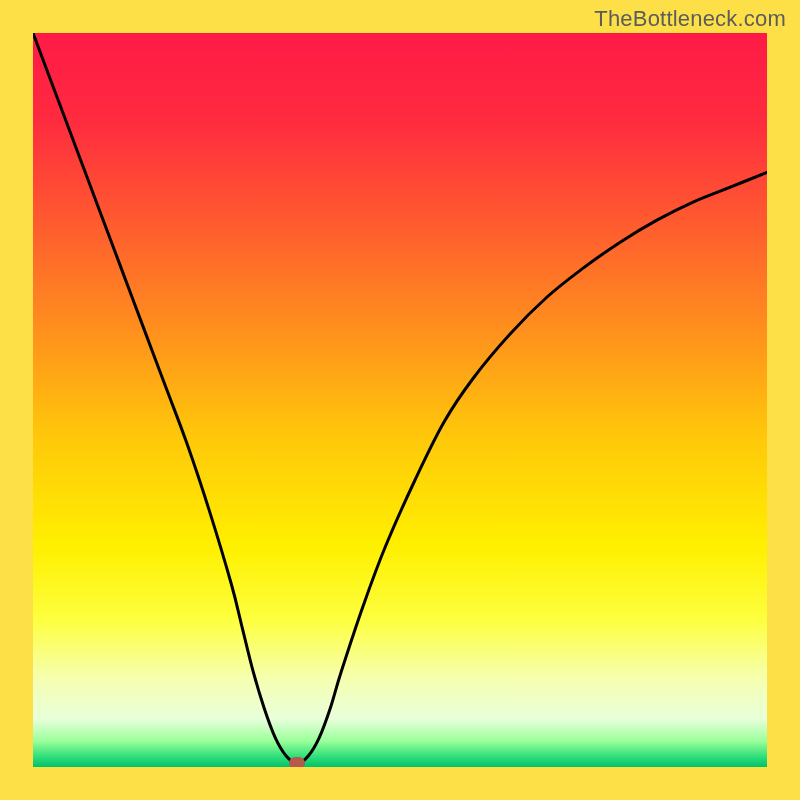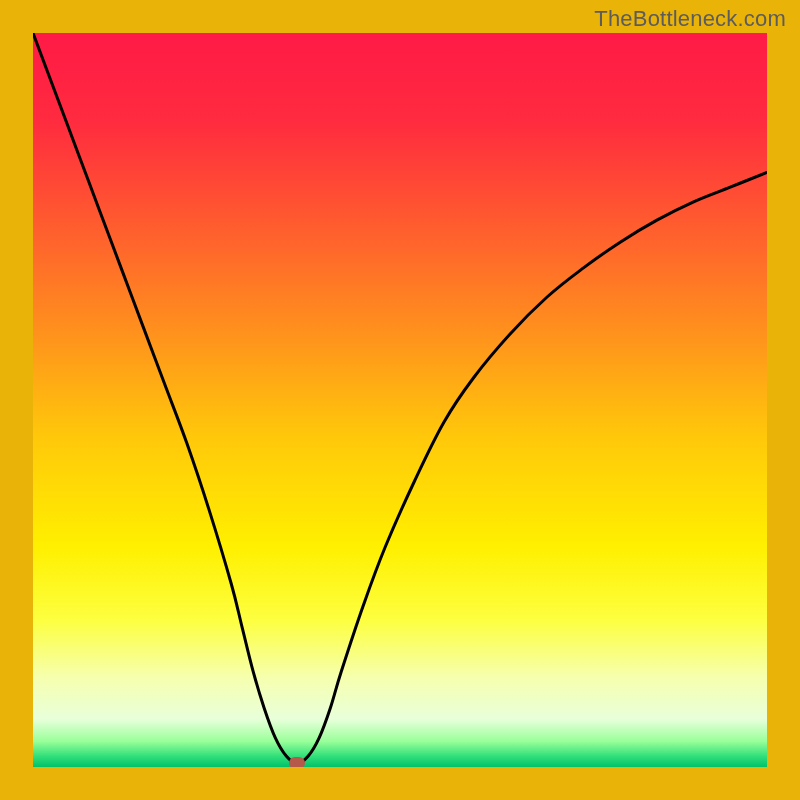--- a/index.html
+++ b/index.html
@@ -2,21 +2,21 @@
 <html><head>
 <meta charset="utf-8">
 <style>
   * { margin: 0; padding: 0; box-sizing: border-box; }
   html, body { width: 800px; height: 800px; overflow: hidden; }
   body { background: #000; font-family: Arial, Helvetica, sans-serif; }
   .frame {
     position: absolute;
     left: 0; top: 0;
     width: 800px; height: 800px;
-    background: #eab308;
+    background: #fde047;
   }
   .plot-area {
     position: absolute;
     left: 33px;
     top: 33px;
     width: 734px;
     height: 734px;
     overflow: hidden;
   }
   .gradient {

